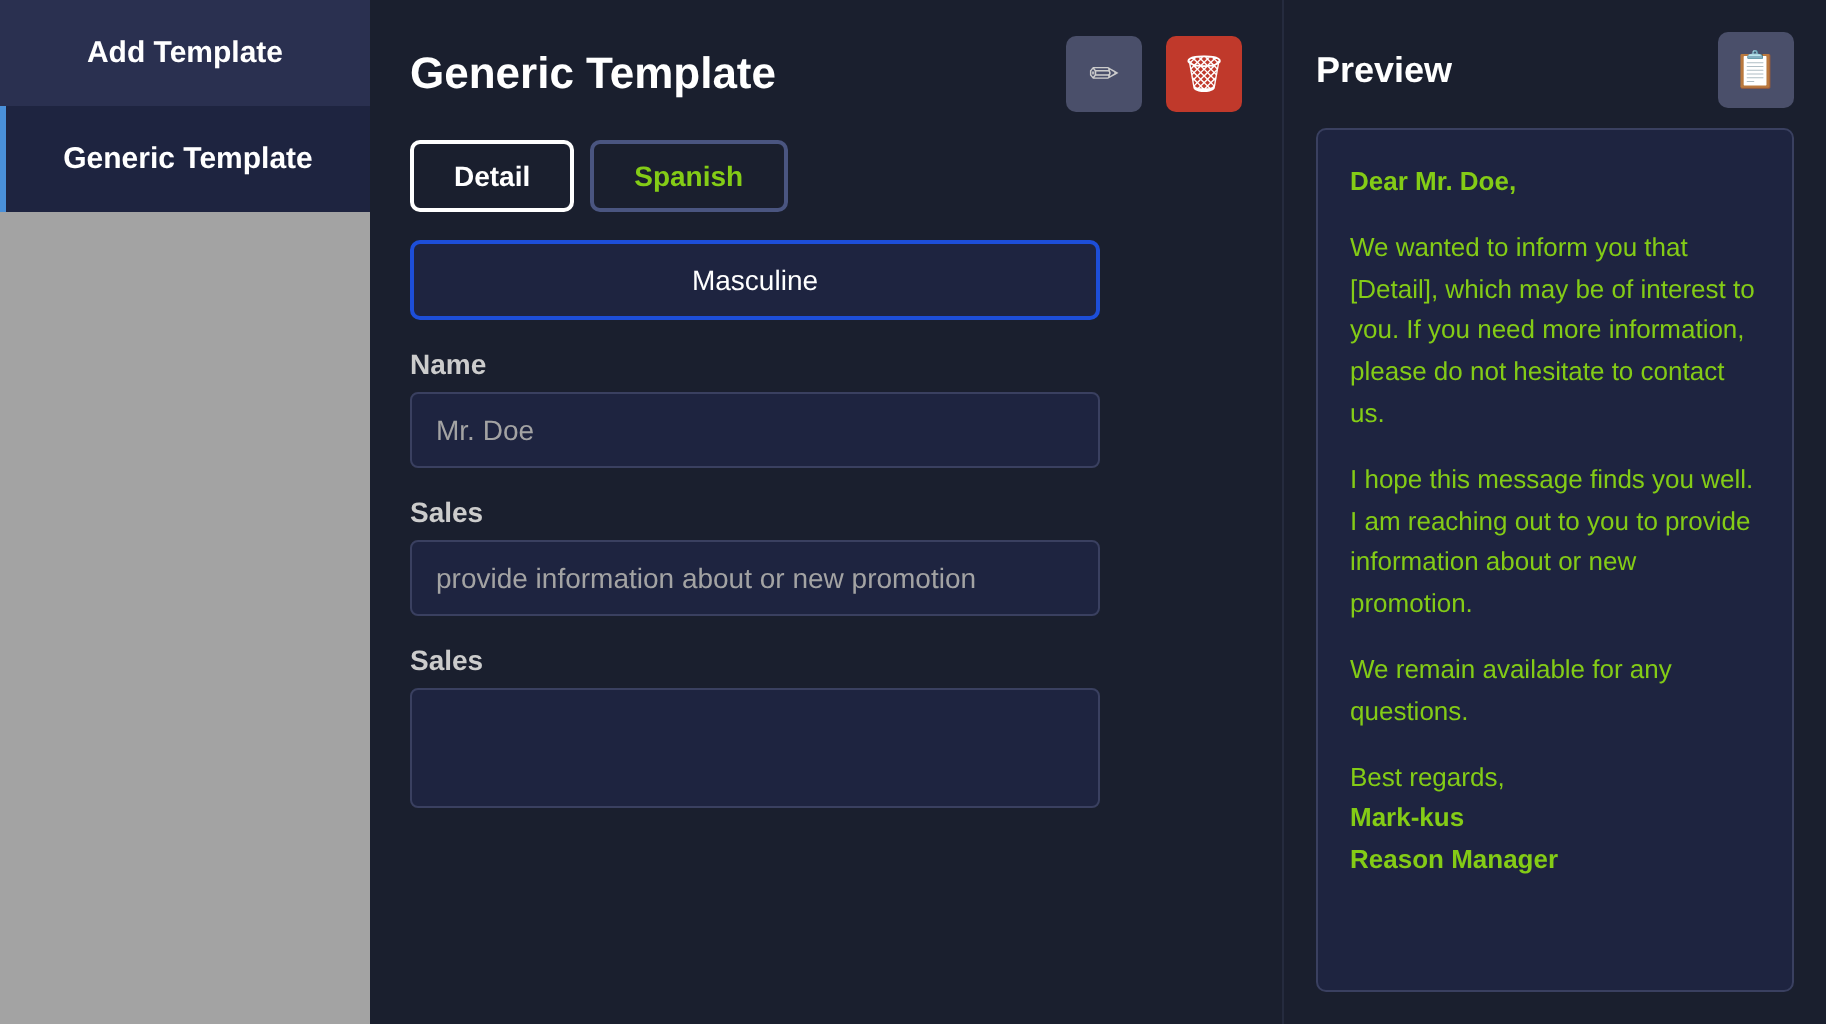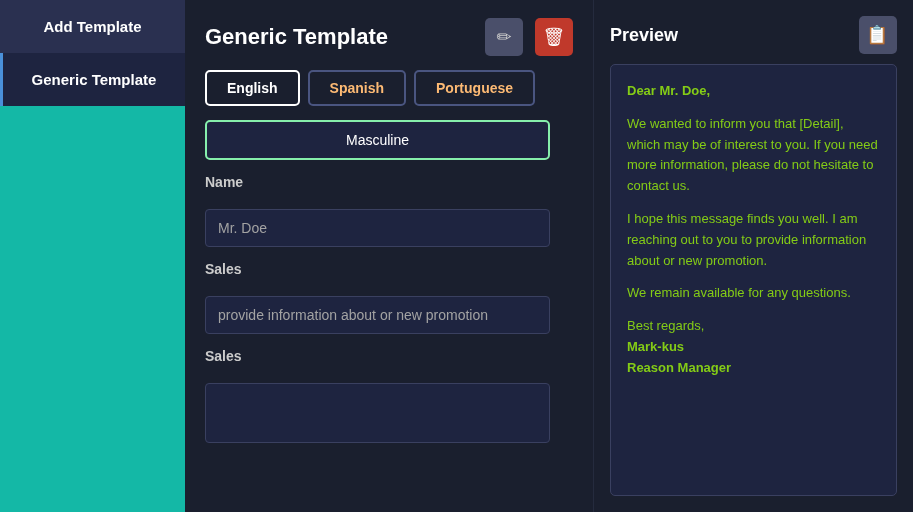--- a/index.html
+++ b/index.html
@@ -10,21 +10,21 @@
       color: #ffffff;
       font-family: Arial, sans-serif;
       font-size: 14px;
       display: flex;
       overflow: hidden;
     }
 
     
     .sidebar {
       width: 185px;
-      background-color: #14b8a6;
+      background-color: #a3a3a3;
       display: flex;
       flex-direction: column;
       flex-shrink: 0;
     }
     .sidebar-add-btn {
       background-color: #2a3050;
       color: #ffffff;
       border: none;
       padding: 18px 10px;
       font-size: 15px;
@@ -100,45 +100,45 @@
       font-size: 14px;
       font-weight: bold;
     }
     .lang-tab.active {
       background-color: transparent;
       border-color: #ffffff;
       color: #ffffff;
     }
     .lang-tab:not(.active) {
       border-color: #4a5580;
-      color: #fdba74;
+      color: #84cc16;
     }
 
     
     .gender-select {
       width: 100%;
       max-width: 345px;
       background-color: #1e2440;
-      border: 2px solid #86efac;
+      border: 2px solid #1d4ed8;
       border-radius: 5px;
       color: #ffffff;
       padding: 10px 14px;
       font-size: 14px;
       text-align: center;
       cursor: pointer;
       appearance: none;
       -webkit-appearance: none;
       outline: none;
     }
 
     
     .form-group {
       display: flex;
       flex-direction: column;
-      gap: 19px;
+      gap: 6px;
     }
     .form-label {
       font-size: 14px;
       font-weight: bold;
       color: #cccccc;
     }
     .form-input {
       width: 100%;
       max-width: 345px;
       background-color: #1e2440;
@@ -158,21 +158,21 @@
       color: #ffffff;
       padding: 10px 12px;
       font-size: 14px;
       outline: none;
       resize: none;
       height: 60px;
     }
 
     
     .preview-panel {
-      width: 320px;
+      width: 272px;
       background-color: #1a1f2e;
       padding: 16px;
       display: flex;
       flex-direction: column;
       gap: 10px;
       flex-shrink: 0;
       border-left: 1px solid #252b3e;
     }
     .preview-header {
       display: flex;
@@ -218,23 +218,22 @@
     <span class="main-title">Generic Template</span>
     <button class="icon-btn icon-btn-gray">
       <span>✏</span>
     </button>
     <button class="icon-btn icon-btn-red">
       <span>🗑</span>
     </button>
   </div>
 
   <div class="lang-tabs">
-    <button class="lang-tab active">English</button>
+    <button class="lang-tab active">Detail</button>
     <button class="lang-tab">Spanish</button>
-    <button class="lang-tab">Portuguese</button>
   </div>
 
   <select class="gender-select">
     <option>Masculine</option>
     <option>Feminine</option>
     <option>Neutral</option>
   </select>
 
   <div class="form-group">
     <label class="form-label">Name</label>

